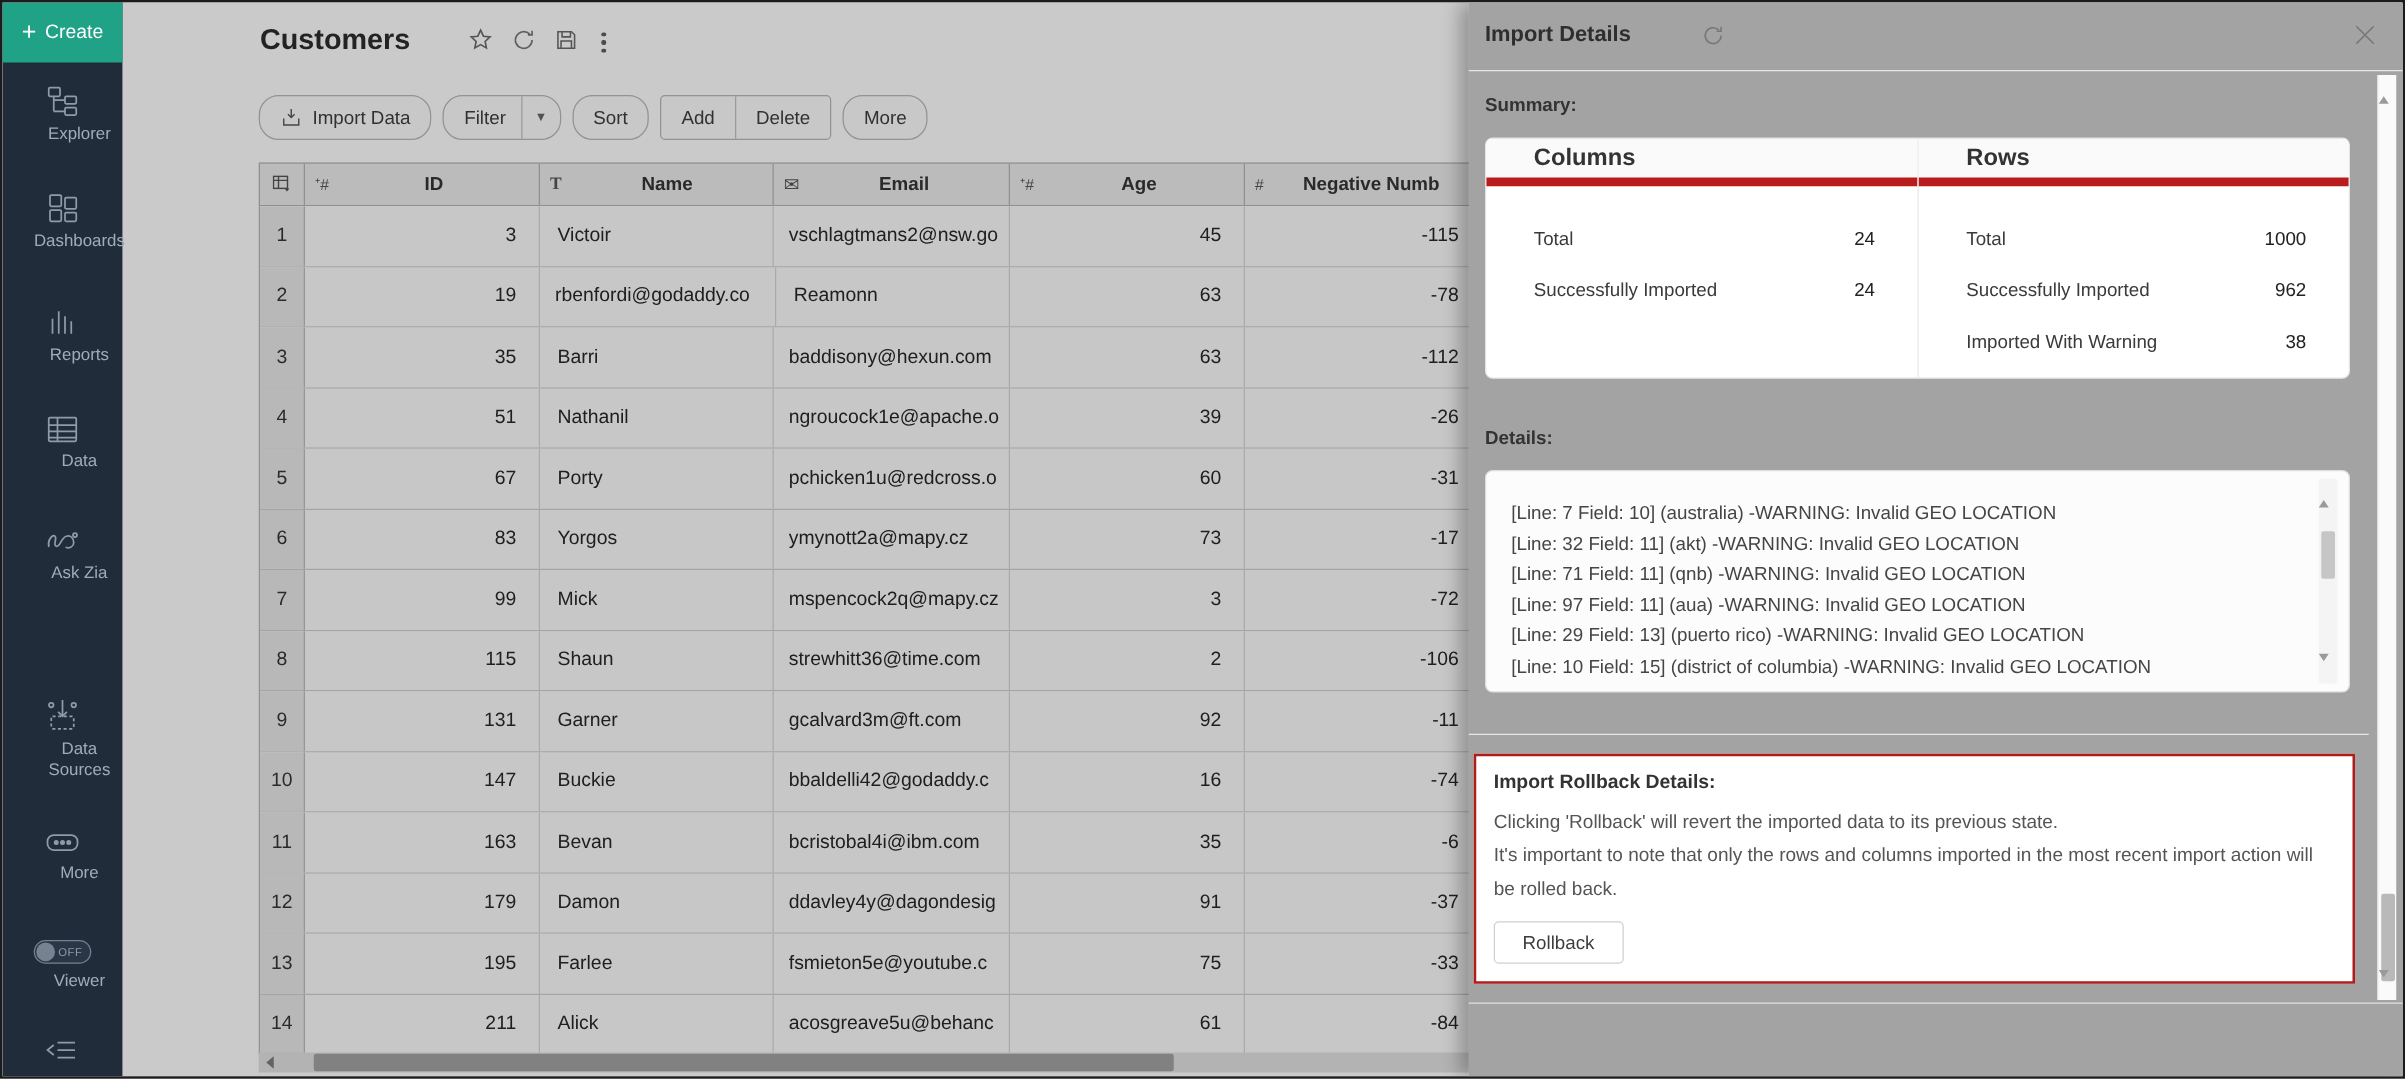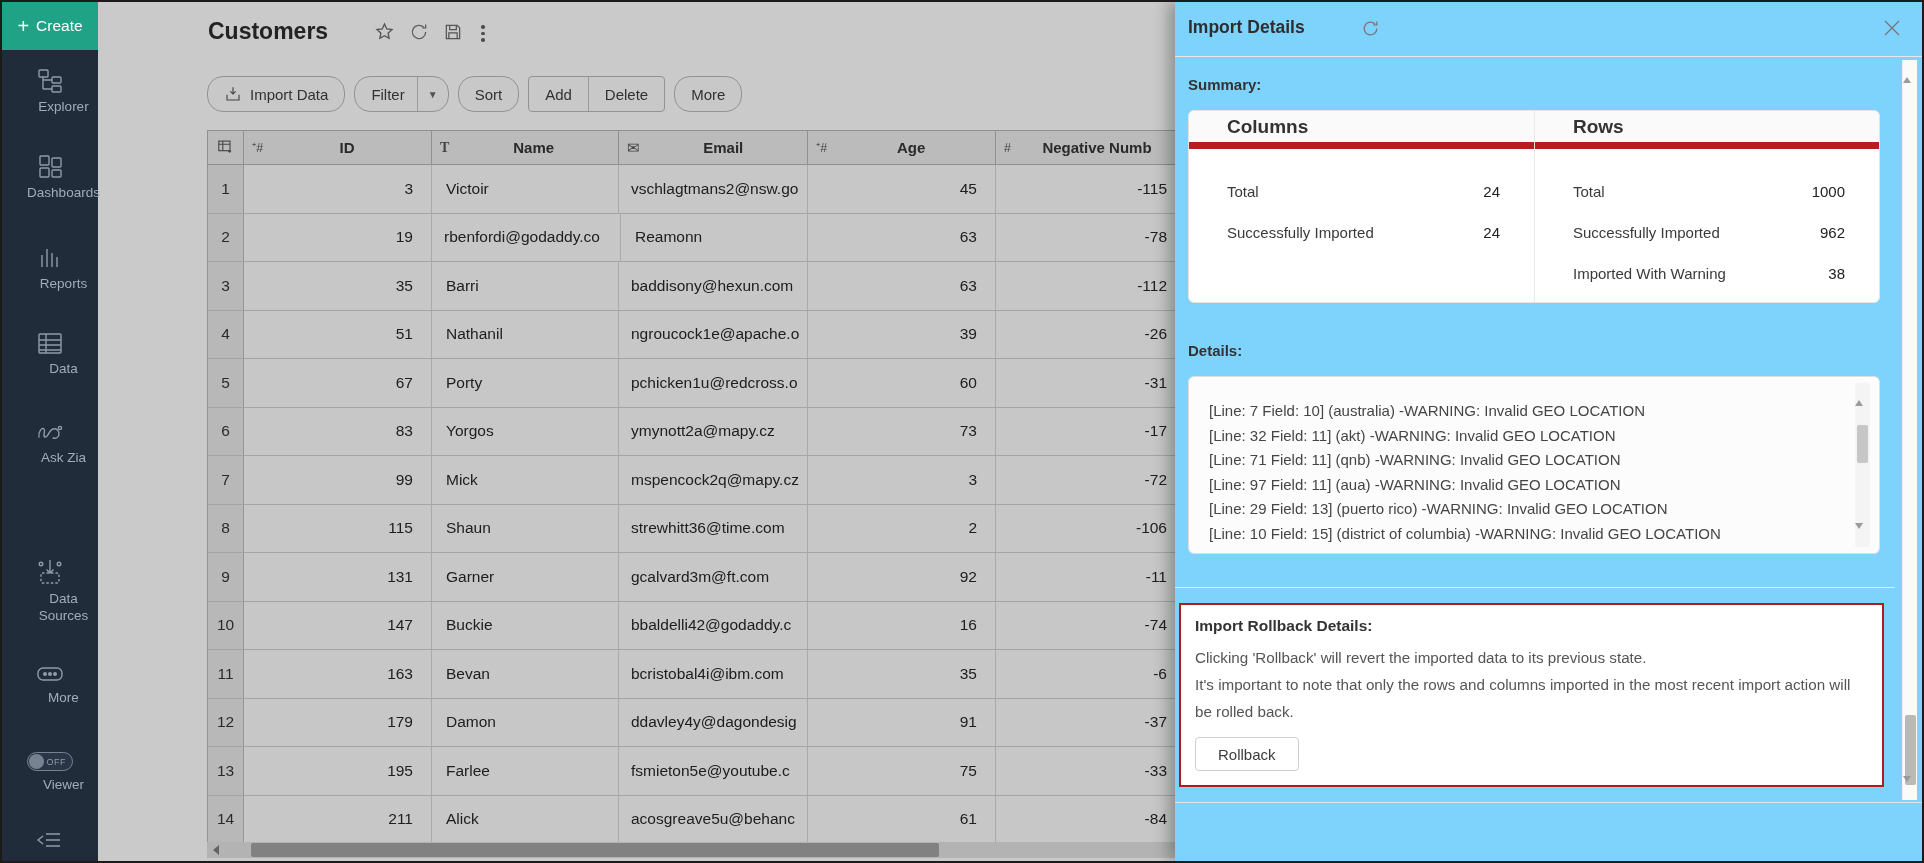--- a/index.html
+++ b/index.html
@@ -59,21 +59,21 @@
   .c-neg{width:188px;justify-content:flex-end;padding-right:16px;}
   .c-url{width:300px;flex-direction:column;align-items:flex-start;justify-content:center;padding-left:12px;font-size:14.5px;line-height:19px;color:#2e2e2e;}
   
   .hscroll{position:absolute;left:109px;top:840px;width:1064px;height:16px;background:#e2e2e2;z-index:2;}
   .hs-arrow{position:absolute;left:0;top:0;width:18px;height:16px;display:flex;align-items:center;justify-content:center;cursor:pointer;}
   .hs-thumb{position:absolute;left:44px;top:1px;width:688px;height:14px;background:#a3a3a3;border-radius:2px;cursor:grab;}
   .tri-left{width:0;height:0;border-top:5px solid transparent;border-bottom:5px solid transparent;border-right:6px solid #7c7c7c;}
   .tri-up{width:0;height:0;border-left:4.5px solid transparent;border-right:4.5px solid transparent;border-bottom:6px solid #9a9a9a;margin:4px auto;}
   .tri-down{width:0;height:0;border-left:4.5px solid transparent;border-right:4.5px solid transparent;border-top:6px solid #9a9a9a;margin:4px auto;}
   
-  .panel{position:absolute;left:1173px;top:0;width:749px;height:859px;background:#7dd3fc;z-index:30;box-shadow:-7px 0 14px rgba(0,0,0,.28);}
+  .panel{position:absolute;left:1173px;top:0;width:749px;height:859px;background:#a3a3a3;z-index:30;box-shadow:-7px 0 14px rgba(0,0,0,.28);}
   .panel-title{position:absolute;left:13px;top:15px;font-size:17.5px;font-weight:700;color:#2e2e2e;}
   .panel-refresh{position:absolute;left:186px;top:17px;cursor:pointer;}
   .panel-refresh svg, .title-refresh svg{stroke:#777;fill:none;stroke-width:1.6;}
   .panel-close{position:absolute;right:22px;top:16px;cursor:pointer;}
   .panel-divider{position:absolute;left:0;top:54px;width:100%;height:1px;background:#e6e6e6;}
   .sec-label{position:absolute;left:13px;font-size:15px;font-weight:700;color:#333;}
   
   .sum-box{position:absolute;left:13px;top:108px;width:692px;height:193px;border:1px solid #e4e4e4;border-radius:6px;display:flex;overflow:hidden;background:#fff;}
   .sum-half{width:50%;display:flex;flex-direction:column;}
   .sum-half + .sum-half{border-left:1px solid #e9e9e9;}

